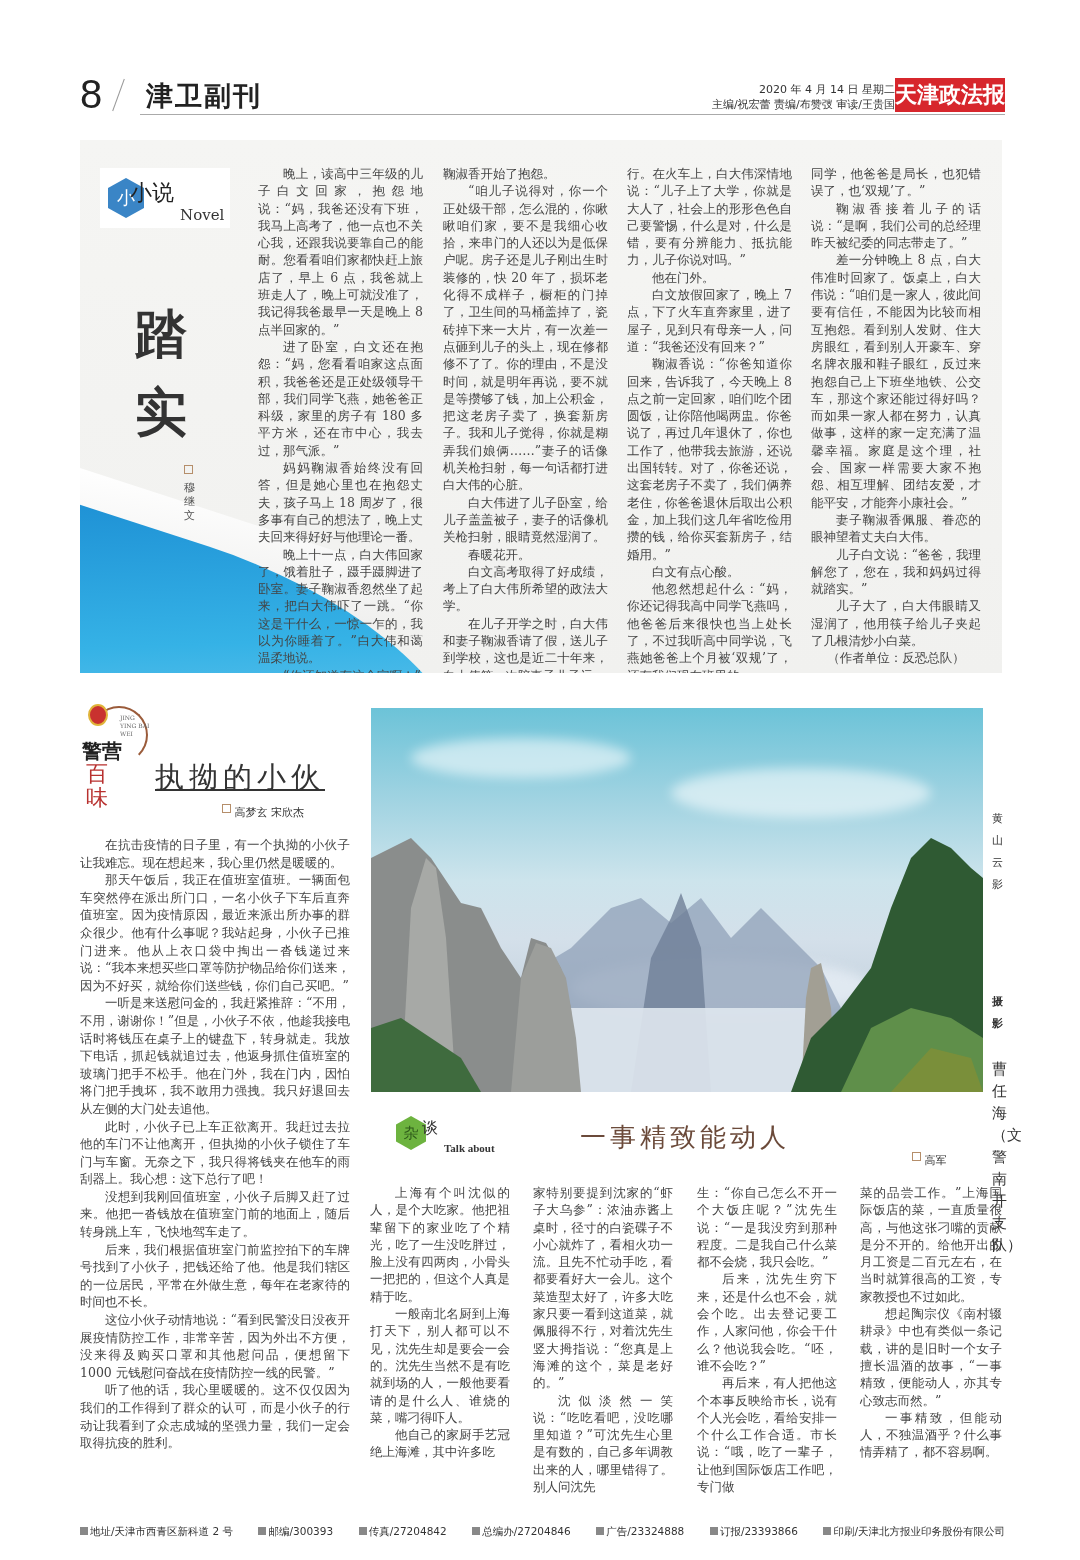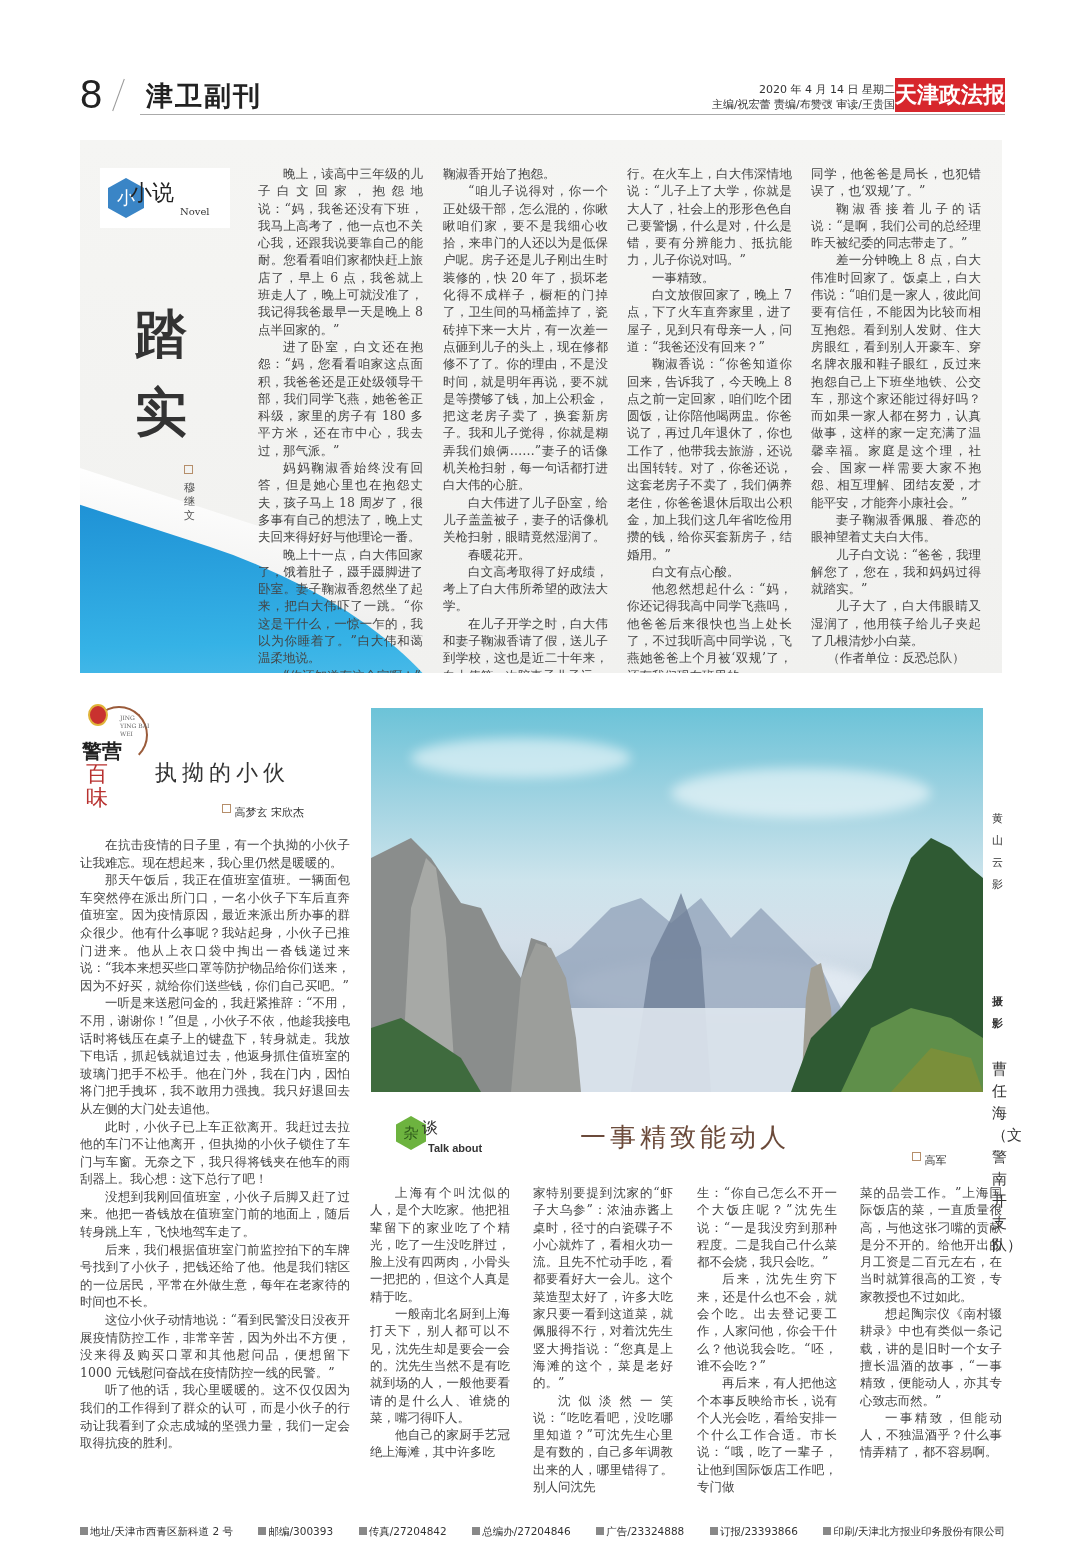--- a/index.html
+++ b/index.html
@@ -15,52 +15,52 @@
   .hdr-meta { position: absolute; right: 110px; top: 12px; text-align: right; font-family: "DejaVu Sans", sans-serif; font-size: 11px; line-height: 15px; color: #333; }
   .masthead { position: absolute; right: 0; top: 8px; width: 110px; height: 34px; background: #d7262c; color: #fff; font-family: "DejaVu Sans", sans-serif; font-weight: bold; font-size: 22px; line-height: 34px; letter-spacing: 0px; }
 
   
   .novel { position: absolute; left: 80px; top: 140px; width: 922px; height: 533px; background: linear-gradient(180deg,#f5f5f3 0%,#f1f1ef 100%); overflow: hidden; }
   .novel .wave { position: absolute; left: -40px; top: 420px; width: 420px; height: 200px; background: linear-gradient(160deg,#1d8fd4 0%,#35b2e6 45%,#8fd5f0 100%); border-radius: 0 60% 0 0; transform: skewY(18deg); }
   .novel .curl { position: absolute; left: -20px; top: 380px; width: 360px; height: 120px; background: linear-gradient(170deg,#ffffff 0%,#e7e7e5 100%); border-radius: 0 0 100% 0; transform: skewY(18deg); }
   .novel-logo { position: absolute; left: 20px; top: 28px; width: 130px; height: 60px; background: #fff; }
   .hex { position: absolute; left: 8px; top: 10px; width: 36px; height: 40px; background: #3a85c6; clip-path: polygon(50% 0,100% 25%,100% 75%,50% 100%,0 75%,0 25%); color: #fff; font-size: 18px; line-height: 40px; text-align: center; }
   .logo-cn { position: absolute; left: 30px; top: 10px; font-size: 22px; color: #222; }
-  .logo-en { position: absolute; left: 80px; top: 38px; font-size: 10px; color: #333; font-family: "DejaVu Serif", serif; }
+  .logo-en { position: absolute; left: 80px; top: 38px; font-size: 15px; color: #333; font-family: "DejaVu Serif", serif; }
   .novel-title { position: absolute; left: 55px; top: 155px; width: 60px; font-family: "DejaVu Serif", serif; font-weight: bold; font-size: 52px; line-height: 78px; color: #333; }
   .byline-v { position: absolute; left: 104px; top: 325px; width: 14px; font-size: 11px; line-height: 14px; color: #555; }
   .box { display: inline-block; width: 9px; height: 9px; border: 1px solid #b58e6a; margin-bottom: 3px; }
 
   .col { position: absolute; font-size: 12.5px; line-height: 17.3px; color: #444; text-align: justify; }
   .col p { text-indent: 2em; }
   .col p.cont { text-indent: 0; }
   .col p.end { text-indent: 0; text-align: center; }
 
   
   .police-logo { position: absolute; left: 80px; top: 700px; width: 70px; height: 110px; }
   .emblem { position: absolute; left: 8px; top: 4px; width: 20px; height: 22px; border-radius: 50%; background: #c9322f; border: 2px solid #e0b43a; }
   .ring { position: absolute; left: 10px; top: 6px; width: 58px; height: 58px; border-radius: 50%; border: 2px solid #9a5b3a; border-left-color: transparent; border-bottom-color: transparent; }
   .p-en { position: absolute; left: 40px; top: 14px; font-size: 6px; line-height: 8px; color: #666; }
   .p-cn1 { position: absolute; left: 2px; top: 38px; font-size: 20px; font-weight: bold; color: #222; }
   .p-cn2 { position: absolute; left: 6px; top: 62px; font-size: 22px; color: #b8312f; line-height: 24px; width: 30px; }
-  .police-title { position: absolute; left: 155px; top: 758px; font-size: 22px; color: #333; letter-spacing: 5px; }
+  .police-title { position: absolute; left: 155px; top: 758px; font-size: 29px; color: #333; letter-spacing: 5px; text-decoration: underline; }
   .police-by { position: absolute; left: 222px; top: 804px; font-size: 11px; color: #333; }
 
   
   .photo { position: absolute; left: 371px; top: 708px; width: 612px; height: 384px; overflow: hidden;
     background: linear-gradient(180deg,#6cc3d8 0%,#a3d4e2 25%,#cde4ec 45%,#d4e0ea 60%,#c7d4e0 75%,#b9c6d2 100%); }
   .cloud { position: absolute; border-radius: 50%; background: rgba(255,255,255,0.55); filter: blur(6px); }
   .mtn { position: absolute; }
   .photo-cap { position: absolute; left: 992px; top: 808px; width: 14px; font-size: 11px; line-height: 22px; color: #333; }
 
   
   .zt-logo { position: absolute; left: 392px; top: 1112px; width: 115px; height: 50px; }
   .zt-hex { position: absolute; left: 4px; top: 4px; width: 30px; height: 34px; background: #6db33f; clip-path: polygon(50% 0,100% 25%,100% 75%,50% 100%,0 75%,0 25%); color: #2e5a1a; font-size: 15px; line-height: 34px; text-align: center; }
   .zt-cn { position: absolute; left: 30px; top: 6px; font-size: 16px; color: #333; }
-  .zt-en { position: absolute; left: 36px; top: 30px; font-size: 11px; color: #333; font-family: Liberation Sans, sans-serif; font-weight: bold; }
+  .zt-en { position: absolute; left: 52px; top: 30px; font-size: 11px; color: #333; font-family: Liberation Serif, serif; font-weight: bold; }
   .zt-title { position: absolute; left: 580px; top: 1120px; font-size: 26px; color: #6b4a3a; letter-spacing: 4px; font-family: "DejaVu Sans", sans-serif; }
   .zt-by { position: absolute; left: 912px; top: 1152px; font-size: 11px; color: #333; }
 
   
   .footer { position: absolute; left: 80px; top: 1525px; width: 925px; font-family: "DejaVu Sans", sans-serif; font-size: 10.5px; color: #333; display: flex; justify-content: space-between; white-space: nowrap; }
   .footer .sq { display: inline-block; width: 8px; height: 8px; background: #888; margin-right: 2px; }
 </style>
 </head>
 <body>
 
@@ -102,21 +102,21 @@
   <div class="col" id="nc1" style="left:363px;top:25px;width:165px;">
       <p class="cont">鞠淑香开始了抱怨。</p>
       <p>“咱儿子说得对，你一个正处级干部，怎么混的，你瞅瞅咱们家，要不是我细心收拾，来串门的人还以为是低保户呢。房子还是儿子刚出生时装修的，快 20 年了，损坏老化得不成样子，橱柜的门掉了，卫生间的马桶盖掉了，瓷砖掉下来一大片，有一次差一点砸到儿子的头上，现在修都修不了了。你的理由，不是没时间，就是明年再说，要不就是等攒够了钱，加上公积金，把这老房子卖了，换套新房子。我和儿子觉得，你就是糊弄我们娘俩……”妻子的话像机关枪扫射，每一句话都打进白大伟的心脏。</p>
       <p>白大伟进了儿子卧室，给儿子盖盖被子，妻子的话像机关枪扫射，眼睛竟然湿润了。</p>
       <p>春暖花开。</p>
       <p>白文高考取得了好成绩，考上了白大伟所希望的政法大学。</p>
       <p>在儿子开学之时，白大伟和妻子鞠淑香请了假，送儿子到学校，这也是近二十年来，白大伟第一次陪妻子儿子远</p>
     </div>
   <div class="col" id="nc2" style="left:547px;top:25px;width:165px;">
       <p class="cont">行。在火车上，白大伟深情地说：“儿子上了大学，你就是大人了，社会上的形形色色自己要警惕，什么是对，什么是错，要有分辨能力、抵抗能力，儿子你说对吗。”</p>
-      <p>一事精致。</p>
+      <p>他在门外。</p>
       <p>白文放假回家了，晚上 7 点，下了火车直奔家里，进了屋子，见到只有母亲一人，问道：“我爸还没有回来？”</p>
       <p>鞠淑香说：“你爸知道你回来，告诉我了，今天晚上 8 点之前一定回家，咱们吃个团圆饭，让你陪他喝两盅。你爸说了，再过几年退休了，你也工作了，他带我去旅游，还说出国转转。对了，你爸还说，这套老房子不卖了，我们俩养老住，你爸爸退休后取出公积金，加上我们这几年省吃俭用攒的钱，给你买套新房子，结婚用。”</p>
       <p>白文有点心酸。</p>
       <p>他忽然想起什么：“妈，你还记得我高中同学飞燕吗，他爸爸后来很快也当上处长了，不过我听高中同学说，飞燕她爸爸上个月被‘双规’了，还有我们现在班里的</p>
     </div>
   <div class="col" id="nc3" style="left:731px;top:25px;width:170px;">
       <p class="cont">同学，他爸爸是局长，也犯错误了，也‘双规’了。”</p>
       <p>鞠淑香接着儿子的话说：“是啊，我们公司的总经理昨天被纪委的同志带走了。”</p>
       <p>差一分钟晚上 8 点，白大伟准时回家了。饭桌上，白大伟说：“咱们是一家人，彼此间要有信任，不能因为比较而相互抱怨。看到别人发财、住大房眼红，看到别人开豪车、穿名牌衣服和鞋子眼红，反过来抱怨自己上下班坐地铁、公交车，那这个家还能过得好吗？而如果一家人都在努力，认真做事，这样的家一定充满了温馨幸福。家庭是这个理，社会、国家一样需要大家不抱怨、相互理解、团结友爱，才能平安，才能奔小康社会。”</p>
       <p>妻子鞠淑香佩服、眷恋的眼神望着丈夫白大伟。</p>

